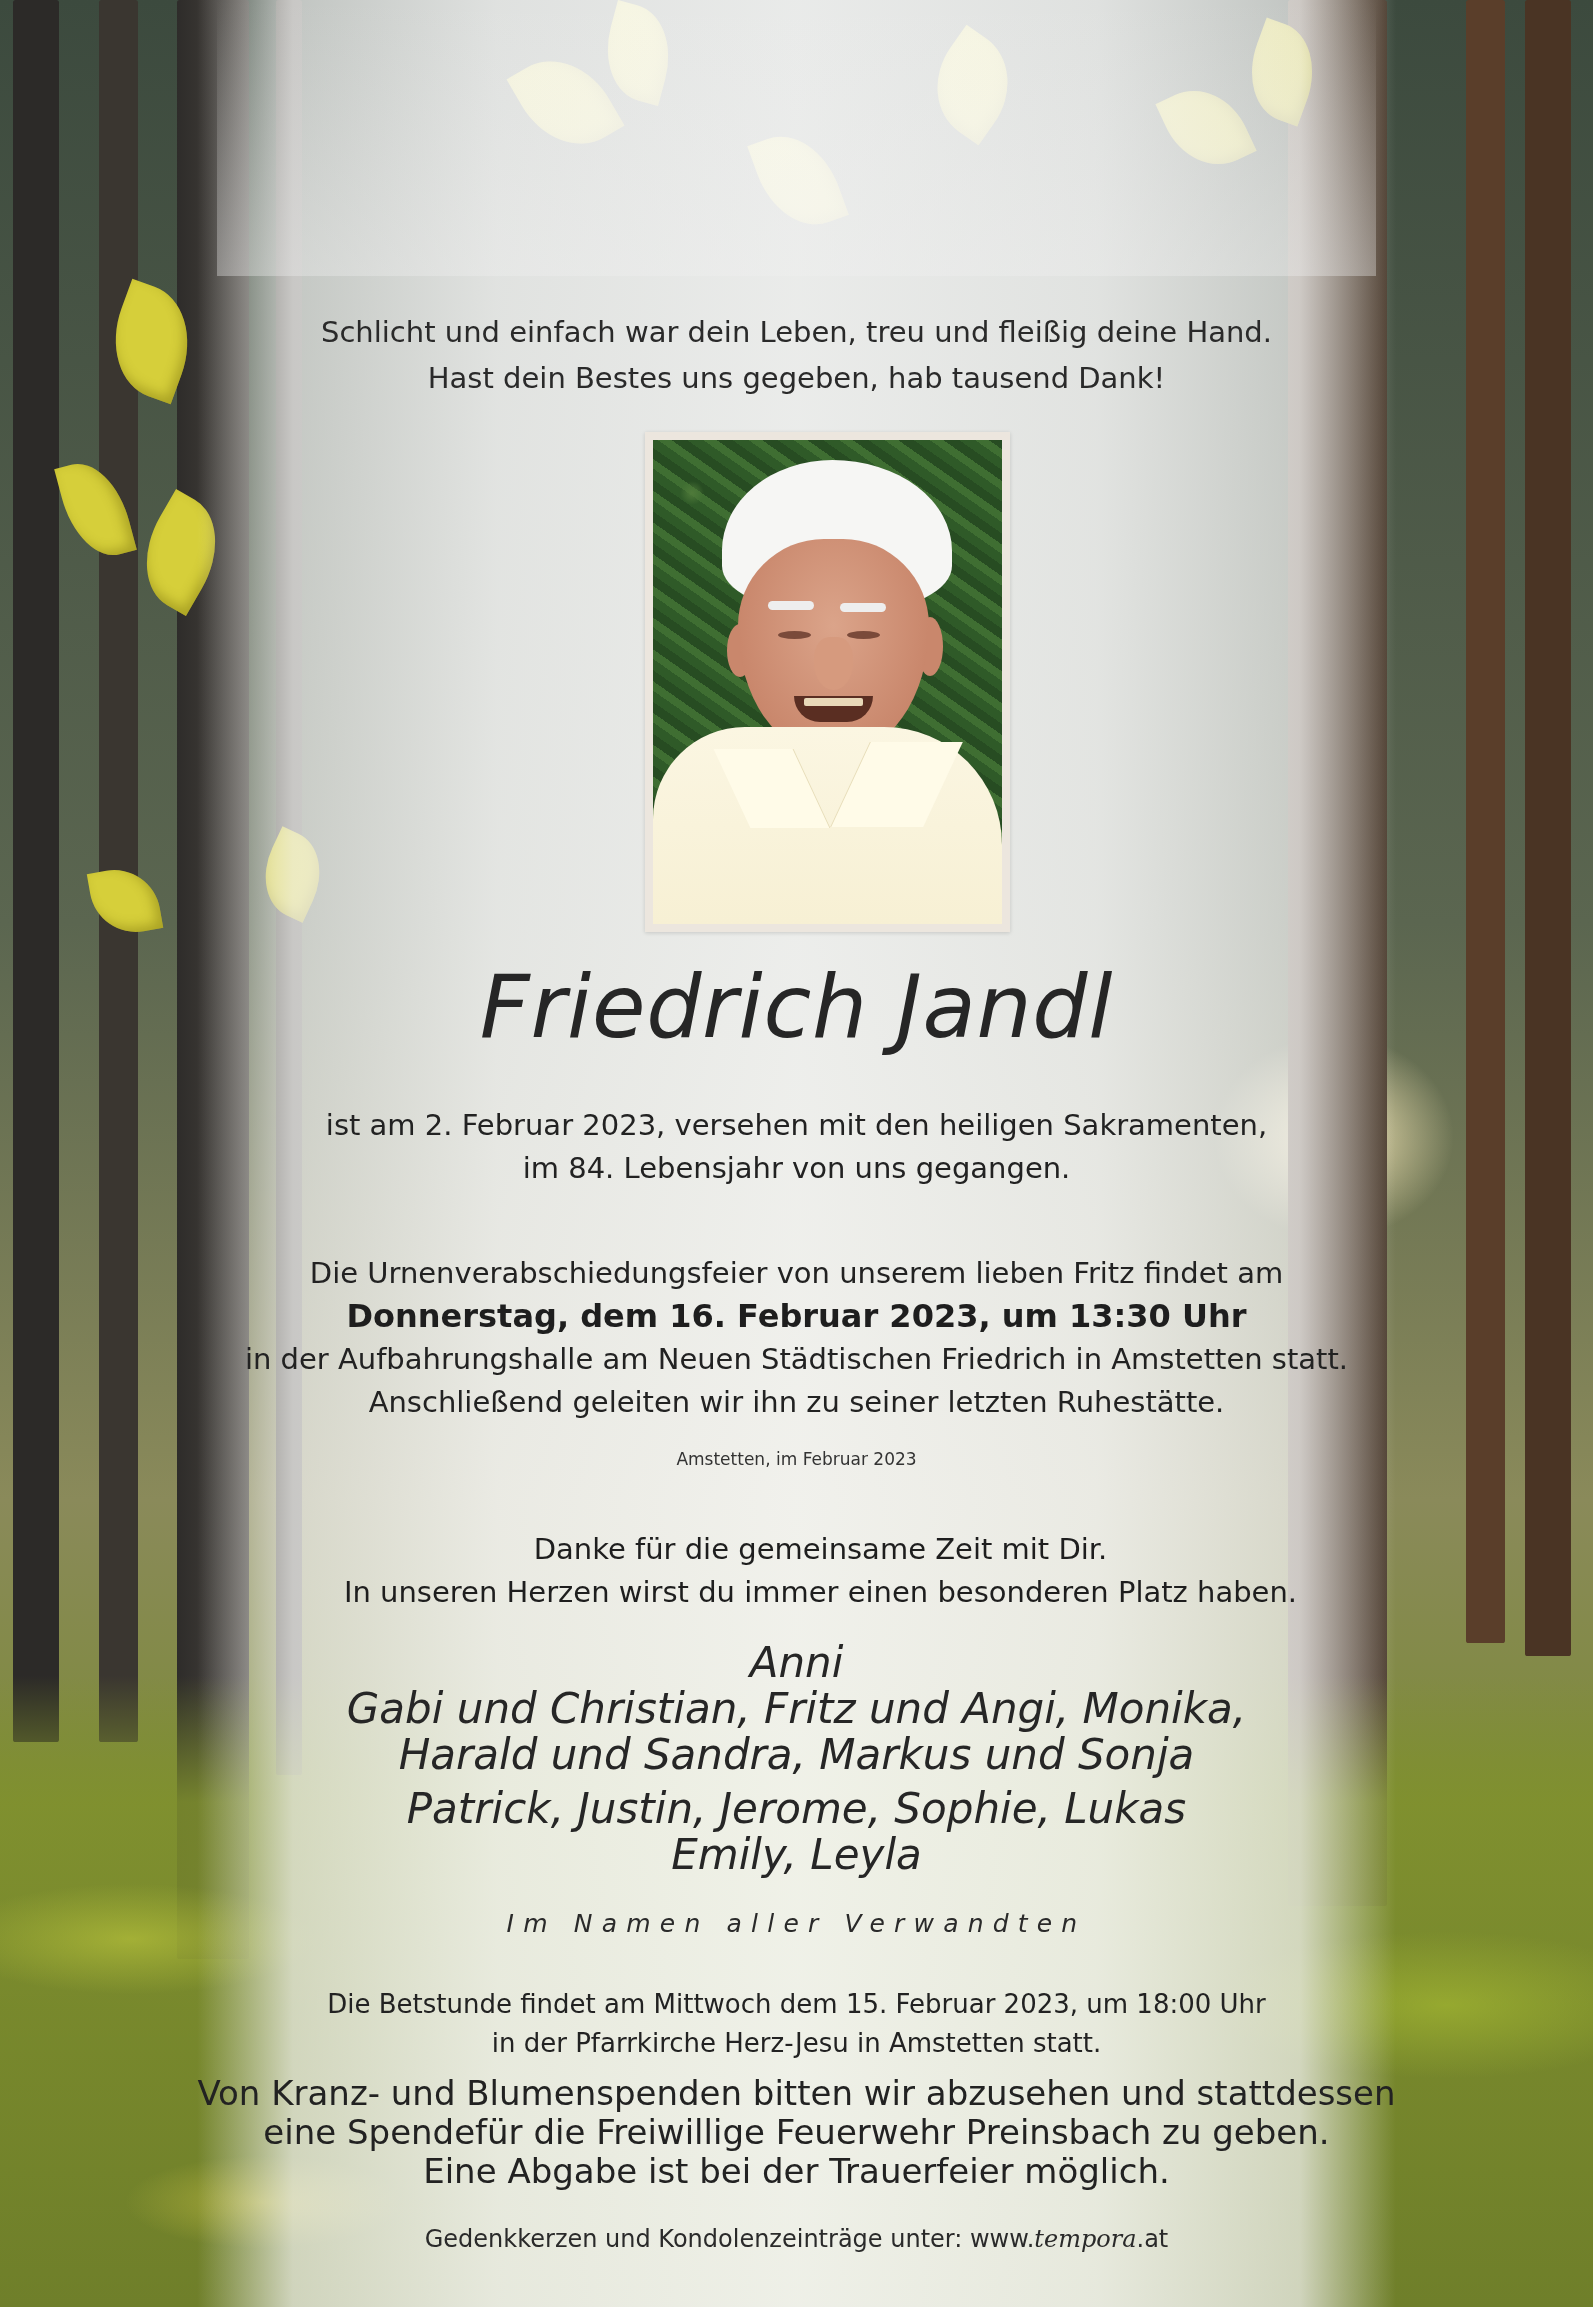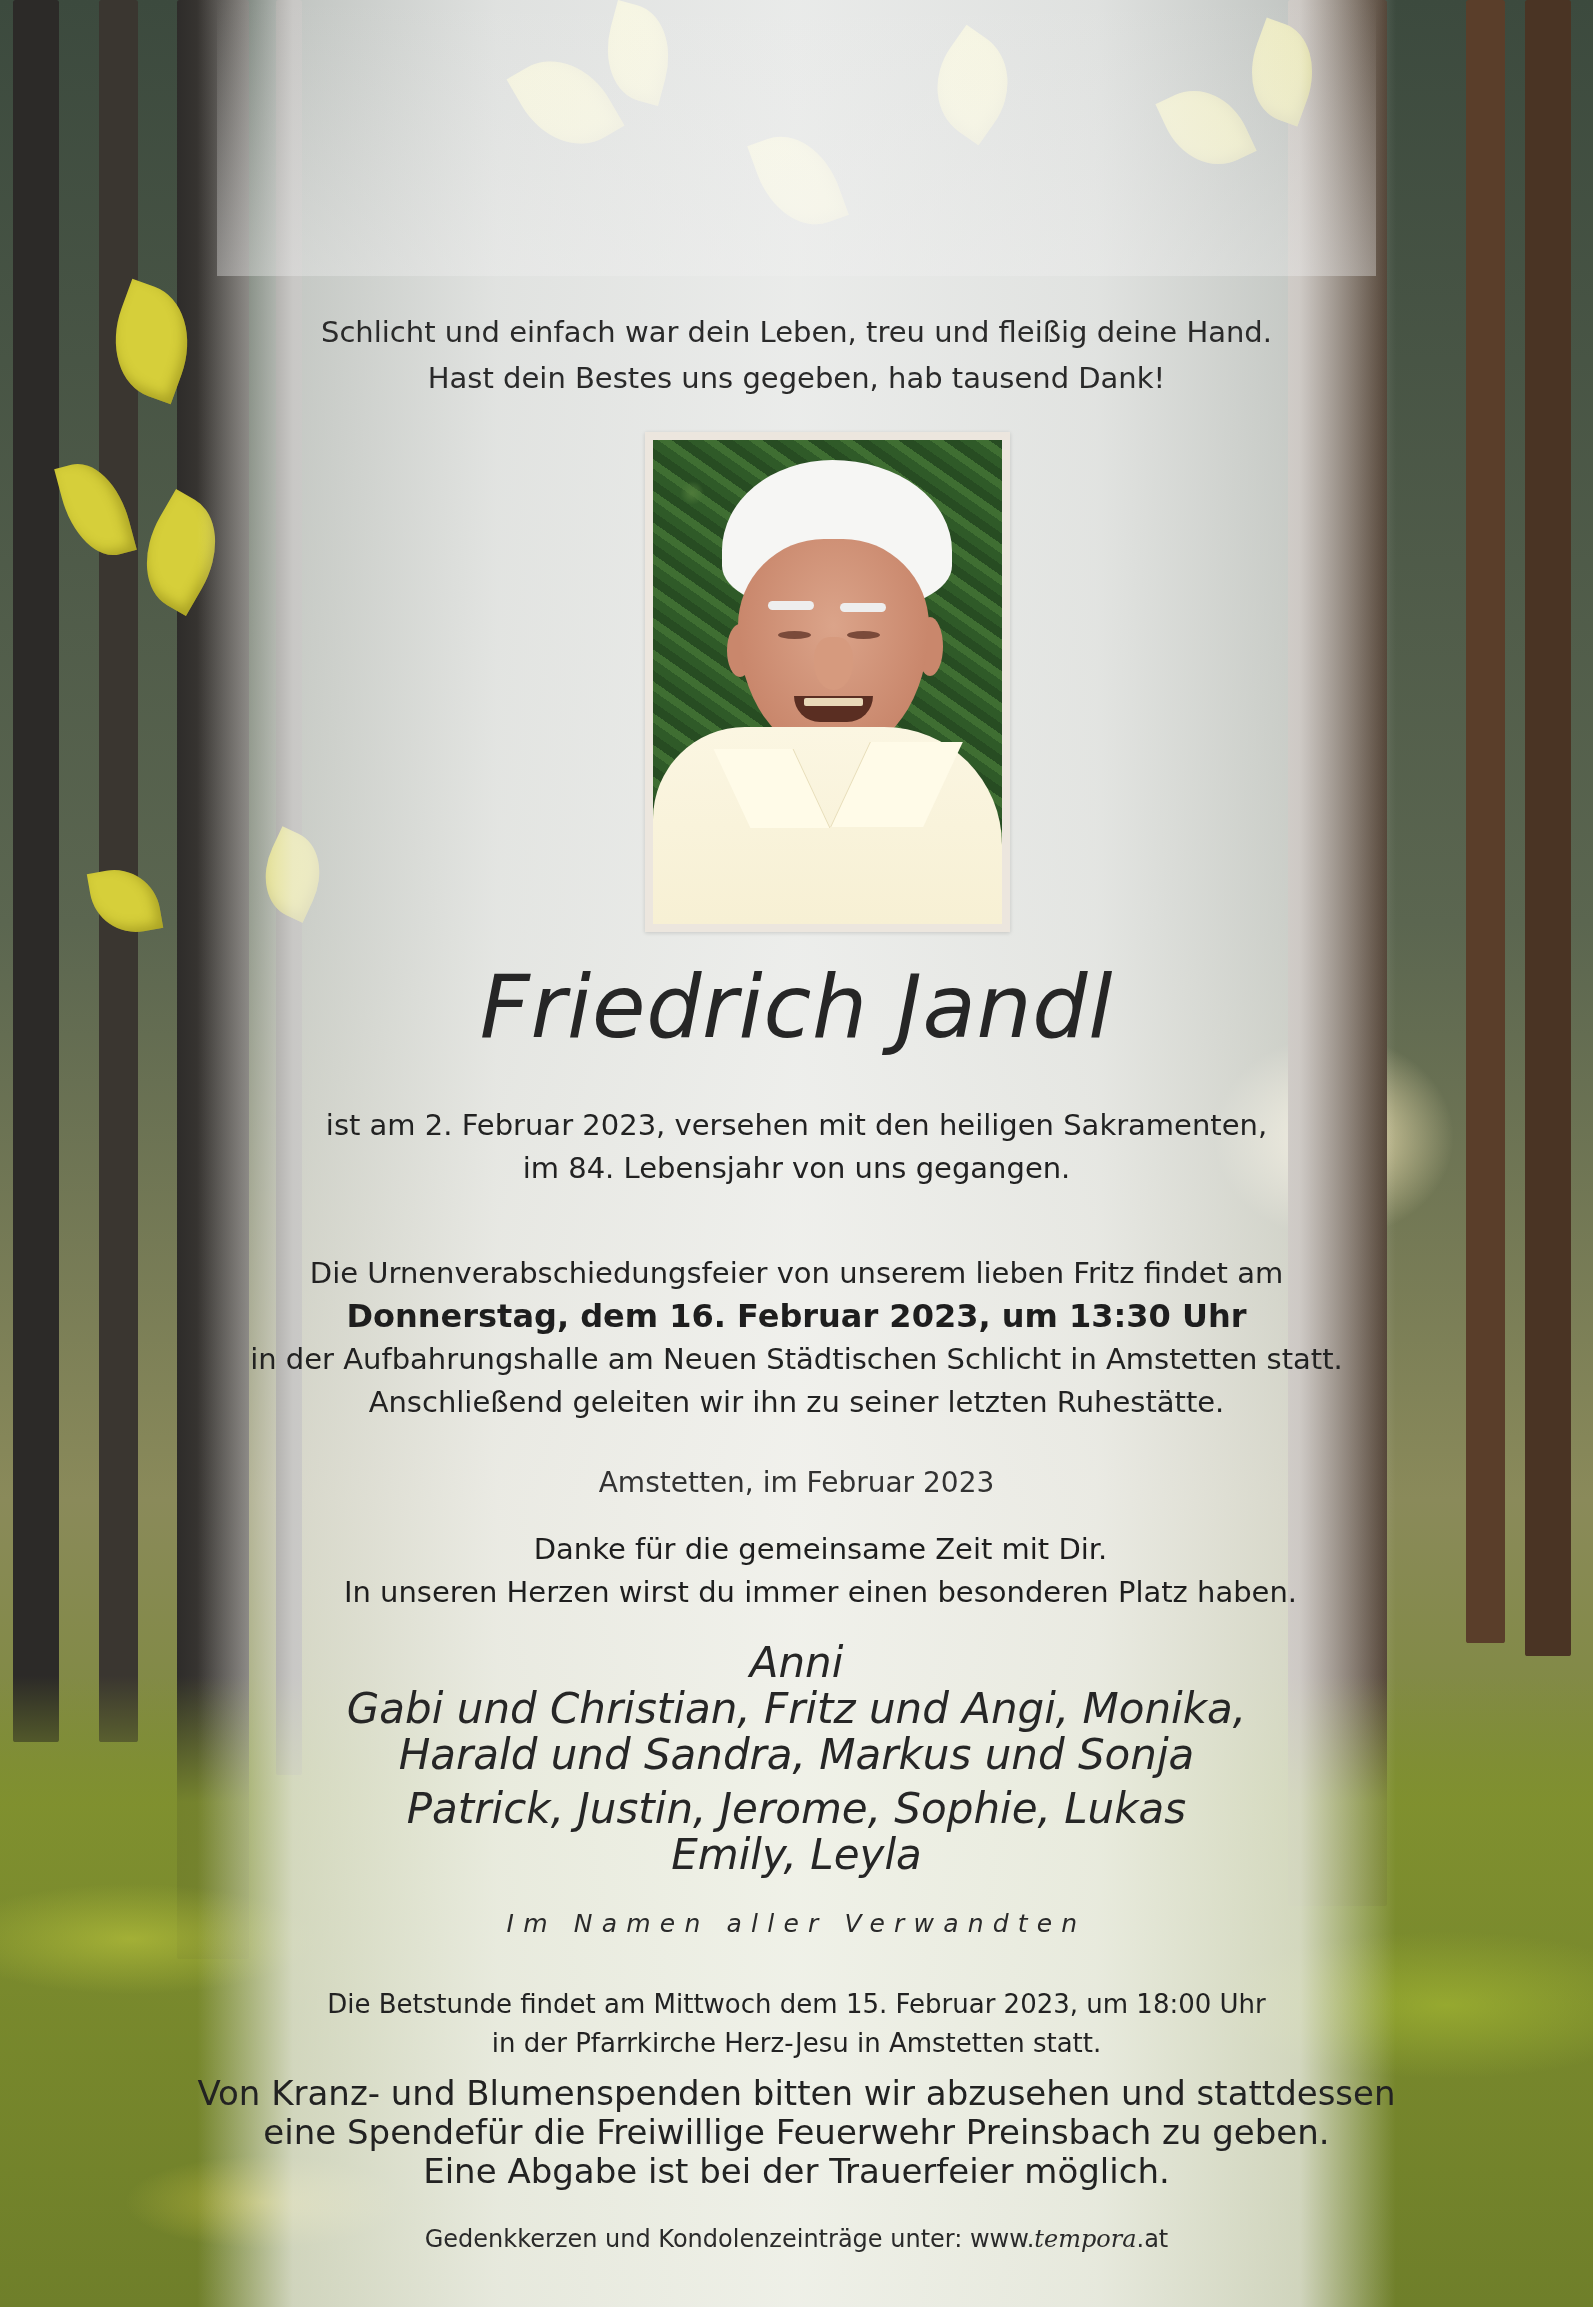--- a/index.html
+++ b/index.html
@@ -106,21 +106,21 @@
     position: absolute; left: 0; right: 0; top: 1104px;
     font-size: 29px; line-height: 43px;
   }
   .ceremony {
     position: absolute; left: 0; right: 0; top: 1252px;
     font-size: 29px; line-height: 43px;
   }
   .ceremony .bold { font-weight: 700; font-size: 32px; color: #1e1e1e; }
   .place-date {
     position: absolute; left: 0; right: 0; top: 1449px;
-    font-size: 28px; color: #333; margin-top: 17px;
+    font-size: 17px; color: #333;
   }
   .thanks {
     position: absolute; left: 0; right: 0; top: 1528px;
     font-size: 29px; line-height: 43px; color: #1e1e1e; margin-left: 48px;
   }
   .mourners {
     position: absolute; left: 0; right: 0; top: 1640px;
     font-size: 42px; font-style: italic; color: #262626;
   }
   .mourners .line { height: 46px; line-height: 46px; }
@@ -203,21 +203,21 @@
   <div class="name">Friedrich Jandl</div>
 
   <div class="death">
     <span class="line">ist am 2. Februar 2023, versehen mit den heiligen Sakramenten,</span>
     <span class="line">im 84. Lebensjahr von uns gegangen.</span>
   </div>
 
   <div class="ceremony">
     <span class="line">Die Urnenverabschiedungsfeier von unserem lieben Fritz findet am</span>
     <span class="line bold">Donnerstag, dem 16. Februar 2023, um 13:30 Uhr</span>
-    <span class="line">in der Aufbahrungshalle am Neuen Städtischen Schlicht in Amstetten statt.</span>
+    <span class="line">in der Aufbahrungshalle am Neuen Städtischen Friedrich in Amstetten statt.</span>
     <span class="line">Anschließend geleiten wir ihn zu seiner letzten Ruhestätte.</span>
   </div>
 
   <div class="place-date">Amstetten, im Februar 2023</div>
 
   <div class="thanks">
     <span class="line">Danke für die gemeinsame Zeit mit Dir.</span>
     <span class="line">In unseren Herzen wirst du immer einen besonderen Platz haben.</span>
   </div>
 

